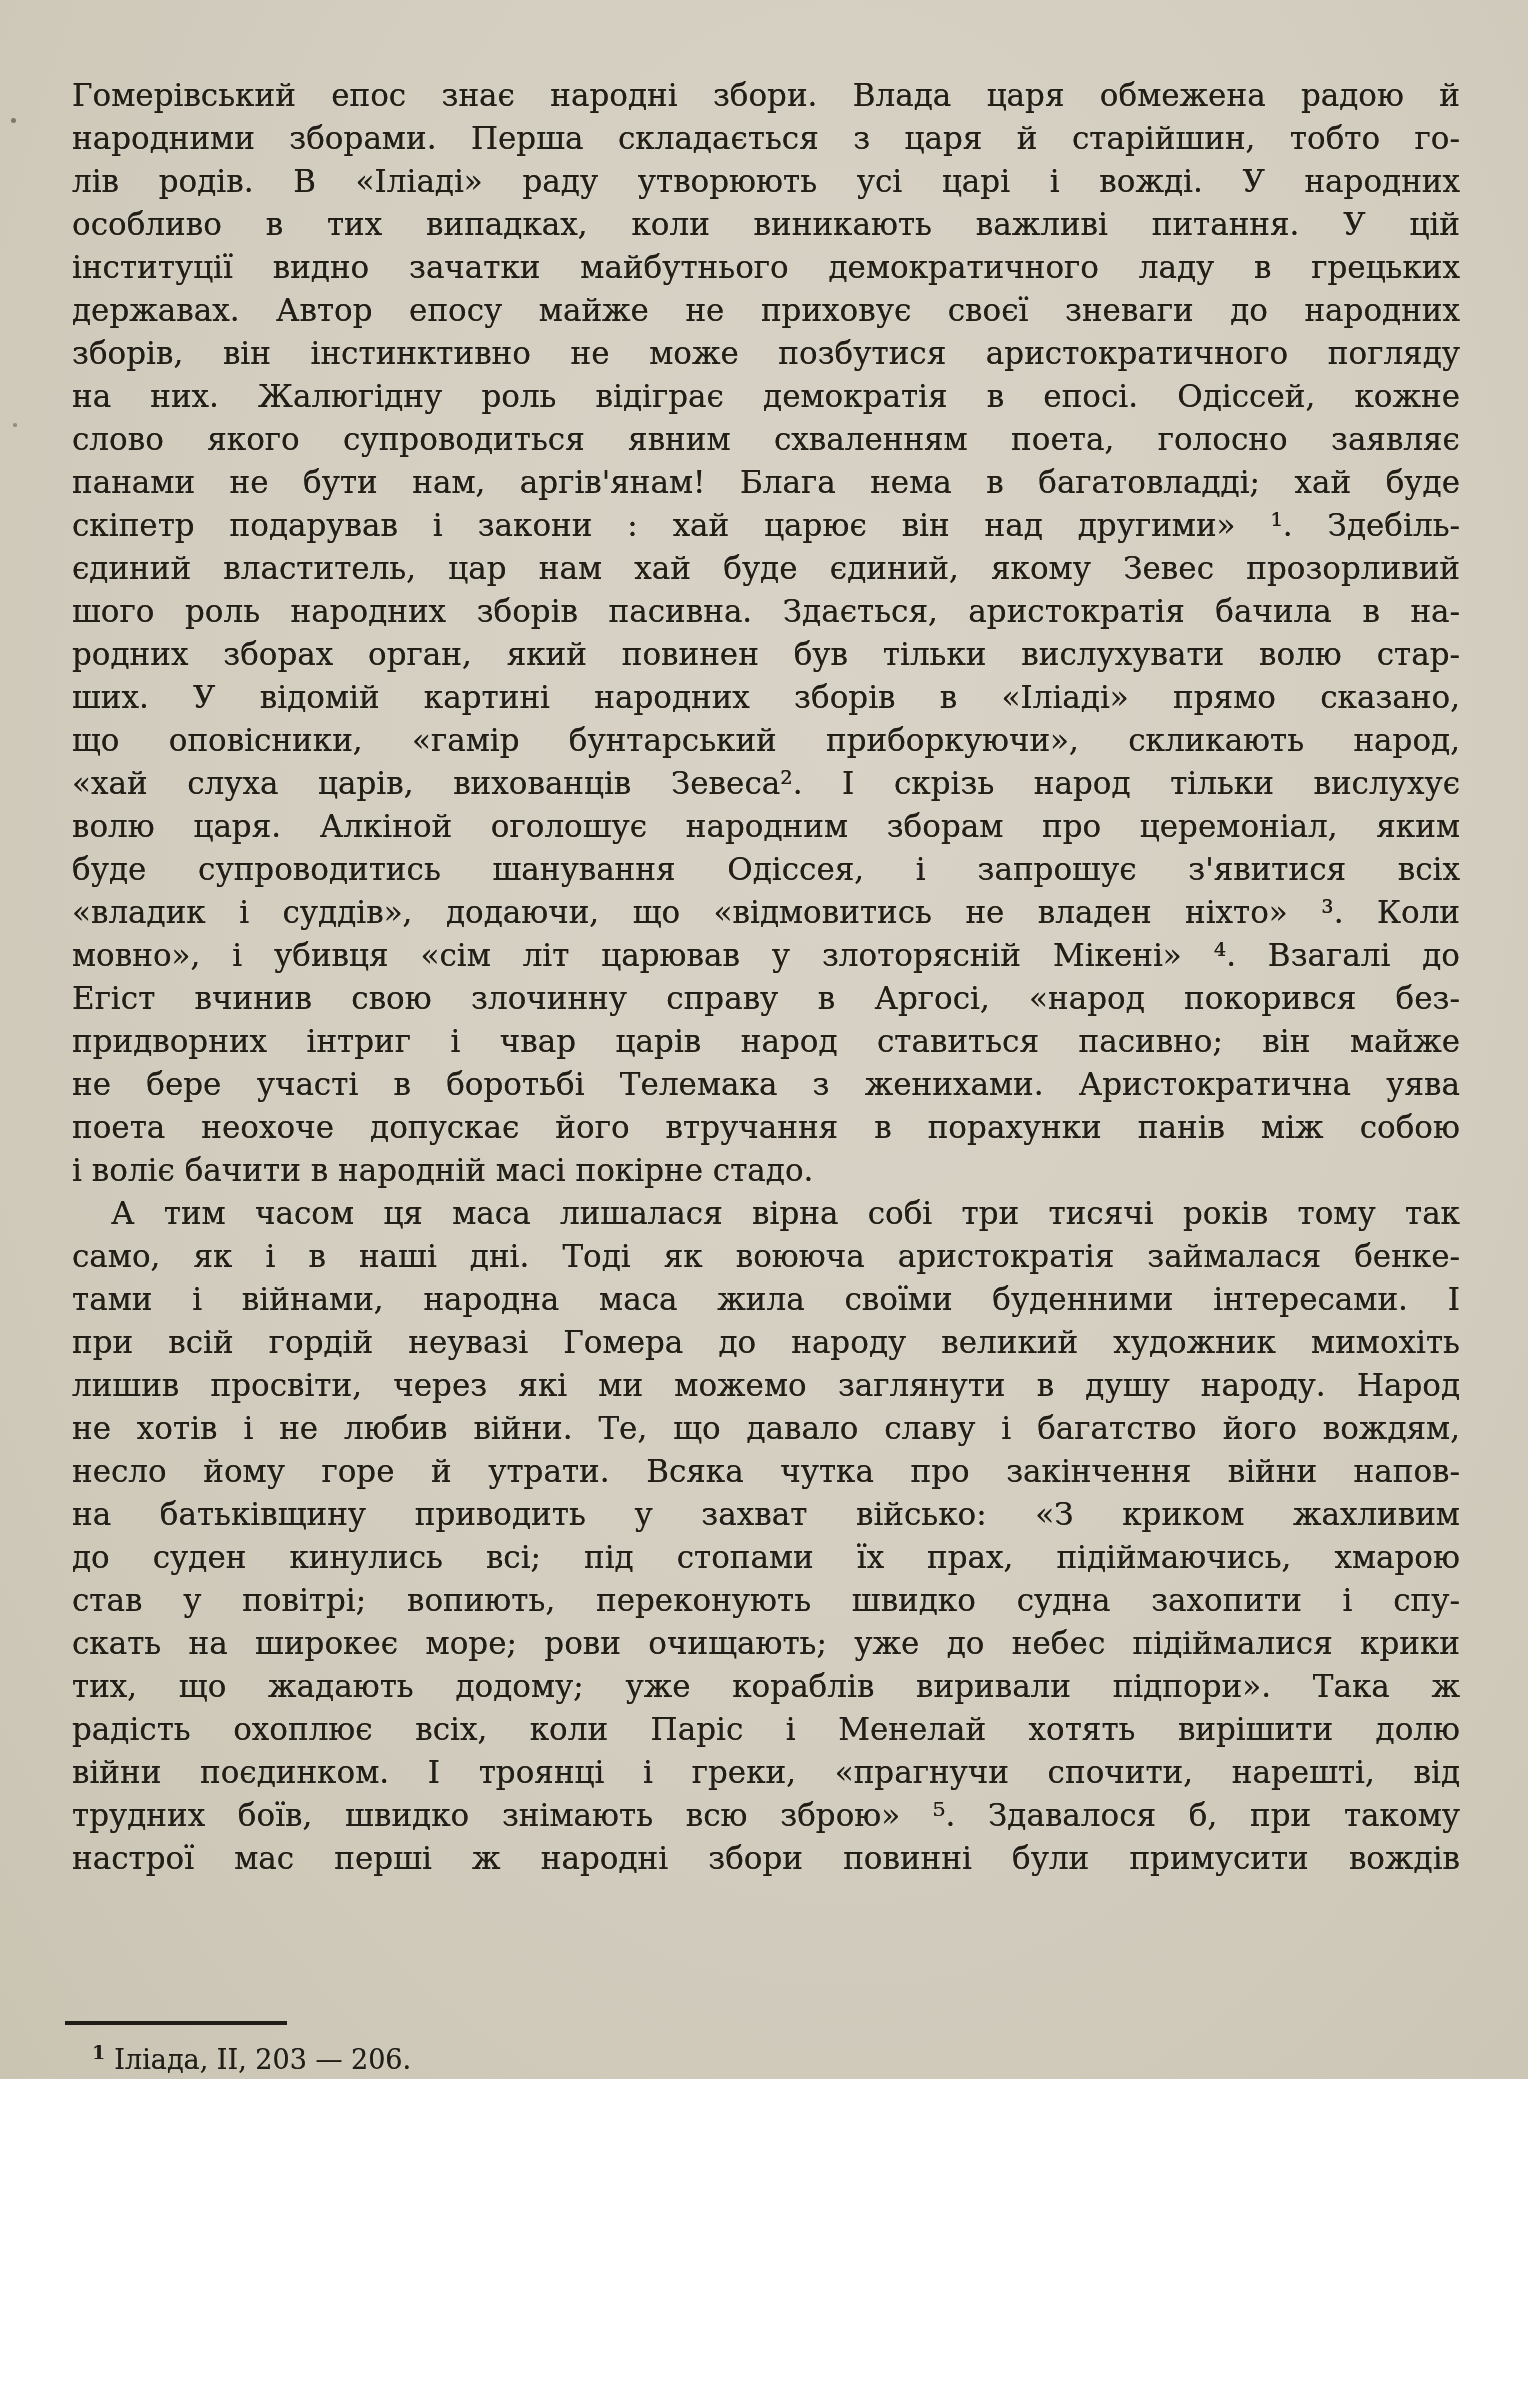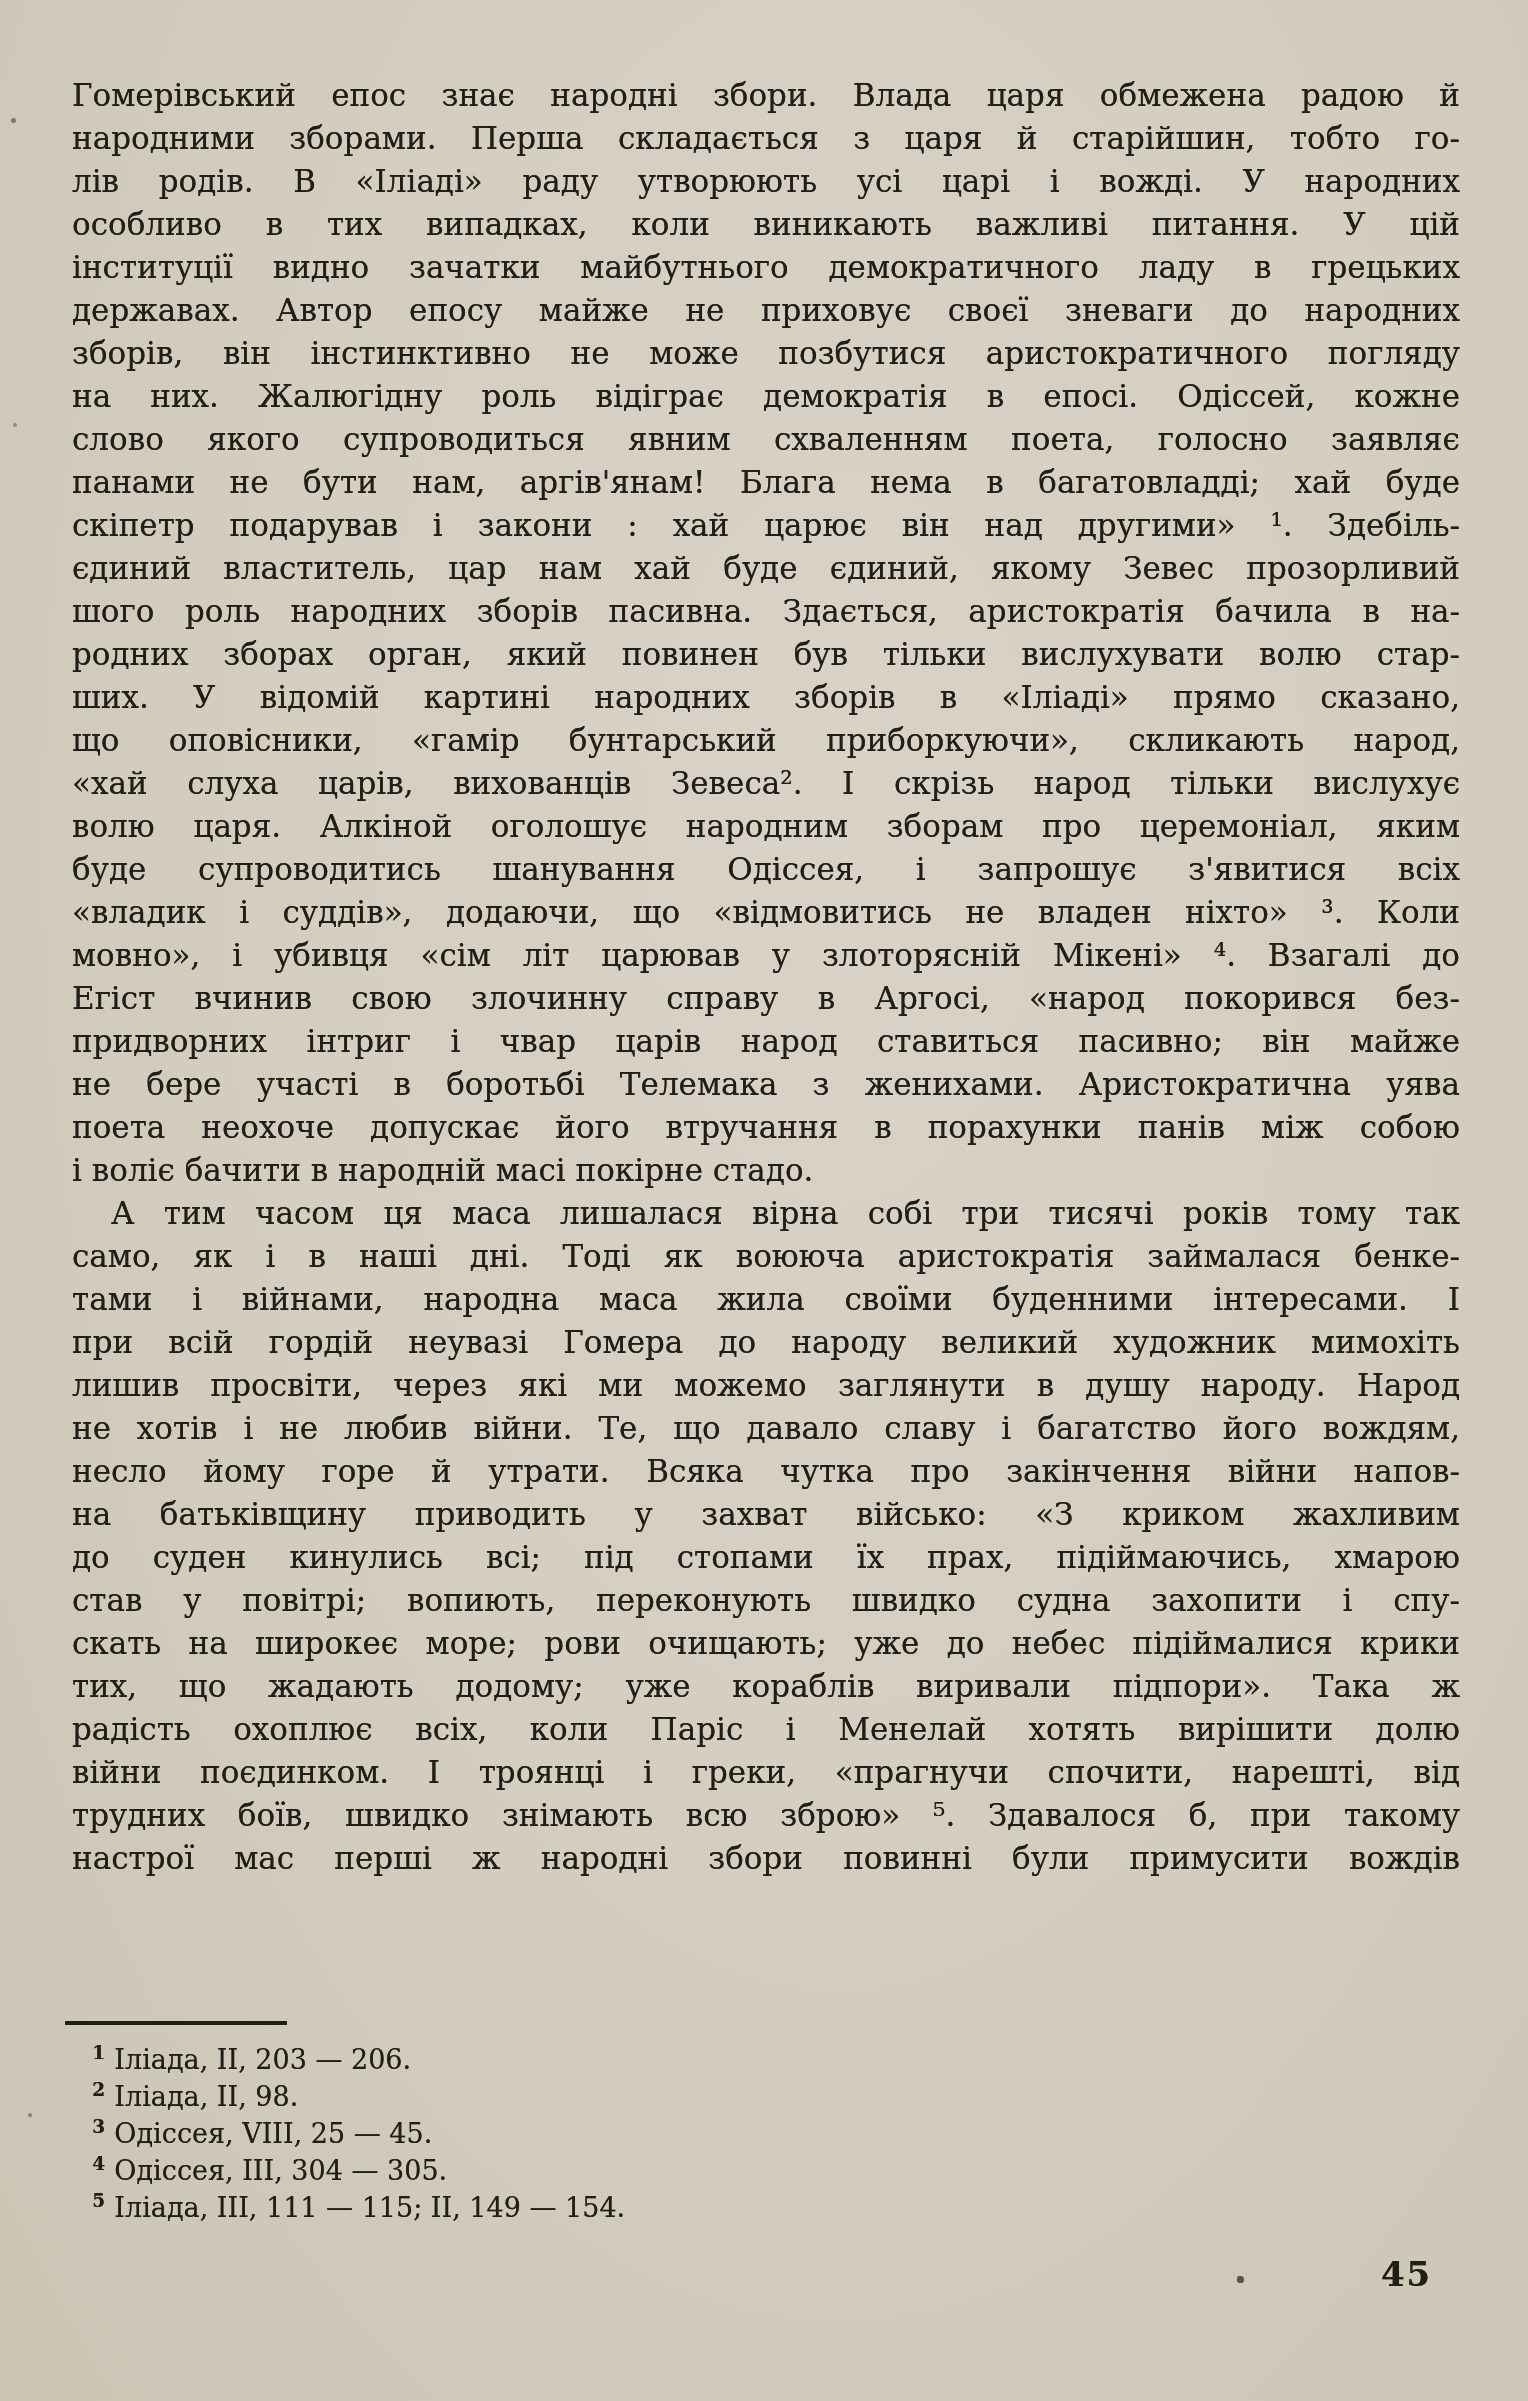--- a/index.html
+++ b/index.html
@@ -2,21 +2,21 @@
 <html style="font-size:15px"><head>
 <meta charset="utf-8">
 <style>
   html, body {
     margin: 0;
     padding: 0;
   }
   .page {
     position: relative;
     width: 1529px;
-    height: 2401px;
+    height: 2079px;
     background:
       radial-gradient(ellipse at 55% 35%, #d8d3c6 0%, #d3cec0 50%, #cac4b3 100%);
     overflow: hidden;
     font-family: "DejaVu Serif", "Liberation Serif", serif;
     color: #211e18;
   }
   .body-text {
     position: absolute;
     top: 74px;
     left: 72px;

